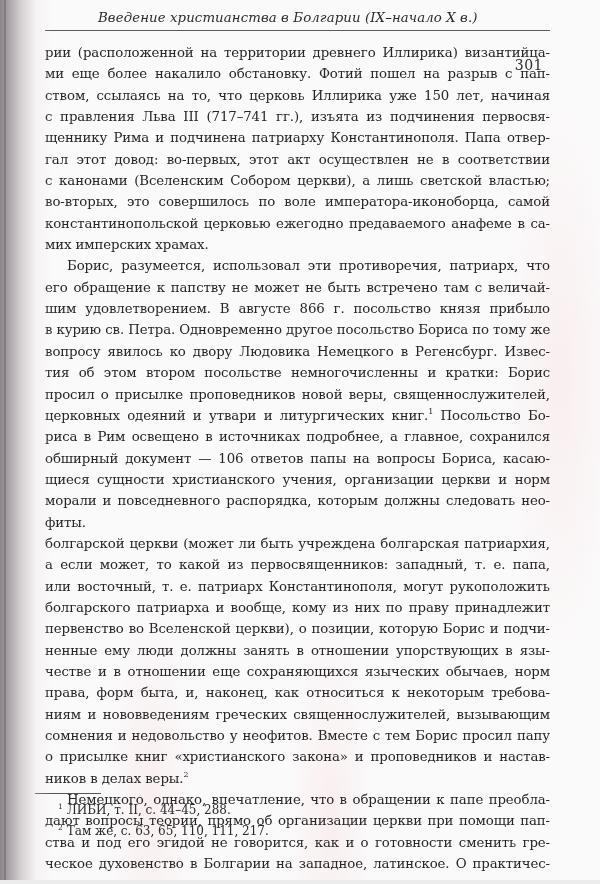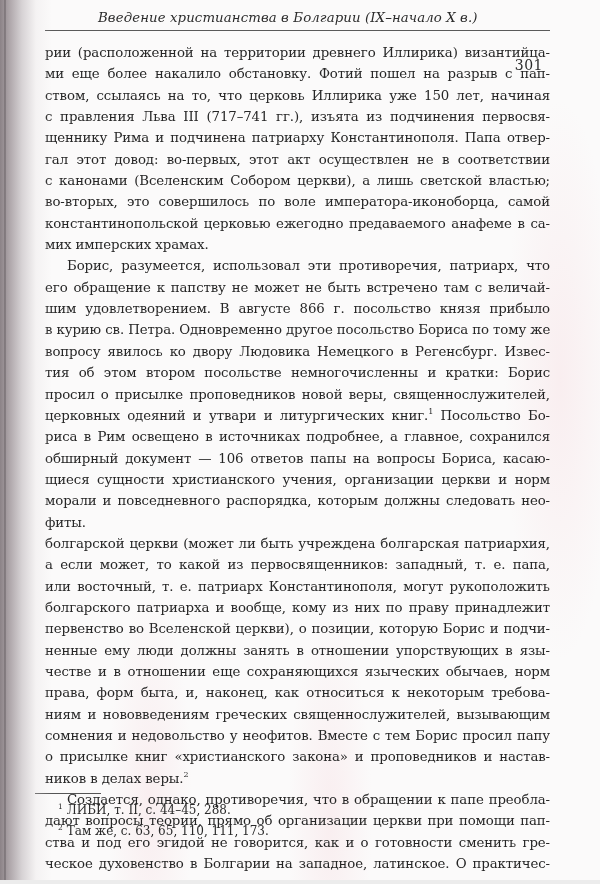--- a/index.html
+++ b/index.html
@@ -195,28 +195,28 @@
         <span class="line">первенство во Вселенской церкви), о позиции, которую Борис и подчи-</span>
         <span class="line">ненные ему люди должны занять в отношении упорствующих в язы-</span>
         <span class="line">честве и в отношении еще сохраняющихся языческих обычаев, норм</span>
         <span class="line">права, форм быта, и, наконец, как относиться к некоторым требова-</span>
         <span class="line">ниям и нововведениям греческих священнослужителей, вызывающим</span>
         <span class="line">сомнения и недовольство у неофитов. Вместе с тем Борис просил папу</span>
         <span class="line">о присылке книг «христианского закона» и проповедников и настав-</span>
         <span class="line last">ников в делах веры.<sup>2</sup></span>
       </div>
       <div>
-        <span class="line indent">Создается, однако, противоречия, что в обращении к папе преобла-</span>
+        <span class="line indent">Немецкого, однако, впечатление, что в обращении к папе преобла-</span>
         <span class="line">дают вопросы теории, прямо об организации церкви при помощи пап-</span>
         <span class="line">ства и под его эгидой не говорится, как и о готовности сменить гре-</span>
         <span class="line">ческое духовенство в Болгарии на западное, латинское. О практичес-</span>
       </div>
     </div>
 
   <div class="footnote-rule"></div>
   <div class="footnotes" id="footnotes">
       <div class="footnote"><span class="fn-mark">1</span><span>ЛИБИ, т. II, с. 44–45, 288.</span></div>
-      <div class="footnote"><span class="fn-mark">2</span><span>Там же, с. 63, 65, 110, 111, 173.</span></div>
+      <div class="footnote"><span class="fn-mark">2</span><span>Там же, с. 63, 65, 110, 111, 217.</span></div>
     </div>
 
   <div class="spine-shadow"></div>
   <div class="spine-edge"></div>
 </div>
 
 </body></html>

